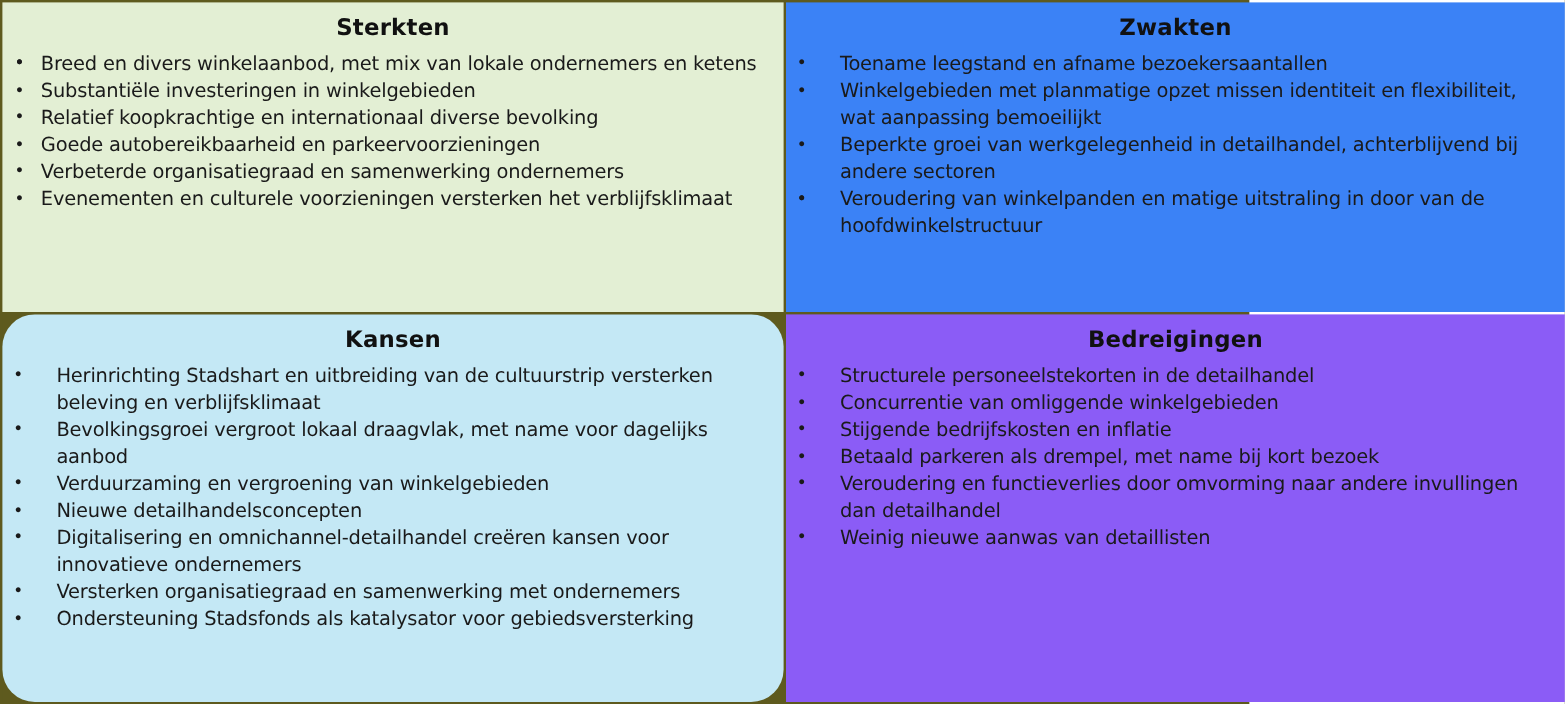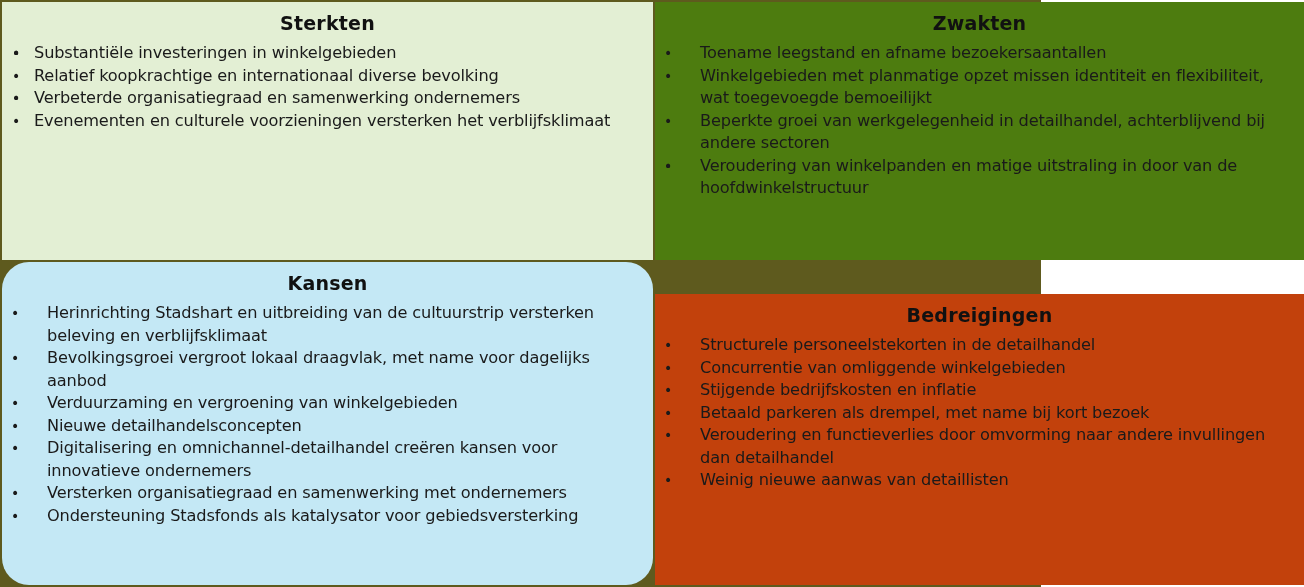--- a/index.html
+++ b/index.html
@@ -9,23 +9,23 @@
     box-sizing: border-box;
     border: 2px solid #5e5a1e;
     display: grid;
     grid-template-columns: 651px 649px;
     grid-template-rows: 258px 323px;
     background: #5e5a1e;
     gap: 2px;
   }
   .quad { position: relative; box-sizing: border-box; overflow: hidden; }
   .q-s { background: #e3efd4; }
-  .q-w { background: #4d7c0f; }
+  .q-w { background: #3b82f6; }
   .q-k { background: #c4e8f5; border-radius: 27px; }
-  .q-b { background: #c2410c; margin-top: 32px; }
+  .q-b { background: #8b5cf6; }
   .title {
     font-family: "DejaVu Sans", sans-serif;
     font-weight: bold; font-size: 19px; color: #111;
     text-align: center; margin-top: 8px; height: 26px; line-height: 26px;
     letter-spacing: 0.2px;
   }
   ul { list-style: none; margin: 6px 0 0 0; padding: 0; }
   li {
     position: relative;
     font-family: "DejaVu Sans", sans-serif;
@@ -39,33 +39,33 @@
   .q-w .bullet, .q-k .bullet, .q-b .bullet { left: 9px; }
 </style>
 </head>
 <body>
 
 <div class="grid">
   <div class="quad q-s">
     <div class="title">Sterkten</div>
     <ul>
         <li><span class="bullet">•</span></li>
-        <li><span class="bullet">•</span></li>
+        <li><span class="bullet">•</span><span>Breed en divers winkelaanbod, met mix van lokale ondernemers en ketens</span></li>
         <li><span class="bullet">•</span><span>Substantiële investeringen in winkelgebieden</span></li>
         <li><span class="bullet">•</span><span>Relatief koopkrachtige en internationaal diverse bevolking</span></li>
-        <li><span class="bullet">•</span></li>
+        <li><span class="bullet">•</span><span>Goede autobereikbaarheid en parkeervoorzieningen</span></li>
         <li><span class="bullet">•</span><span>Verbeterde organisatiegraad en samenwerking ondernemers</span></li>
         <li><span class="bullet">•</span><span>Evenementen en culturele voorzieningen versterken het verblijfsklimaat</span></li>
       </ul>
   </div>
   <div class="quad q-w">
     <div class="title">Zwakten</div>
     <ul>
         <li><span class="bullet">•</span><span>Toename leegstand en afname bezoekersaantallen</span></li>
-        <li><span class="bullet">•</span><span>Winkelgebieden met planmatige opzet missen identiteit en flexibiliteit, wat toegevoegde bemoeilijkt</span></li>
+        <li><span class="bullet">•</span><span>Winkelgebieden met planmatige opzet missen identiteit en flexibiliteit, wat aanpassing bemoeilijkt</span></li>
         <li><span class="bullet">•</span><span>Beperkte groei van werkgelegenheid in detailhandel, achterblijvend bij andere sectoren</span></li>
         <li><span class="bullet">•</span></li>
         <li><span class="bullet">•</span><span>Veroudering van winkelpanden en matige uitstraling in door van de hoofdwinkelstructuur</span></li>
       </ul>
   </div>
   <div class="quad q-k">
     <div class="title">Kansen</div>
     <ul>
         <li><span class="bullet">•</span><span>Herinrichting Stadshart en uitbreiding van de cultuurstrip versterken beleving en verblijfsklimaat</span></li>
         <li><span class="bullet">•</span><span>Bevolkingsgroei vergroot lokaal draagvlak, met name voor dagelijks aanbod</span></li>

